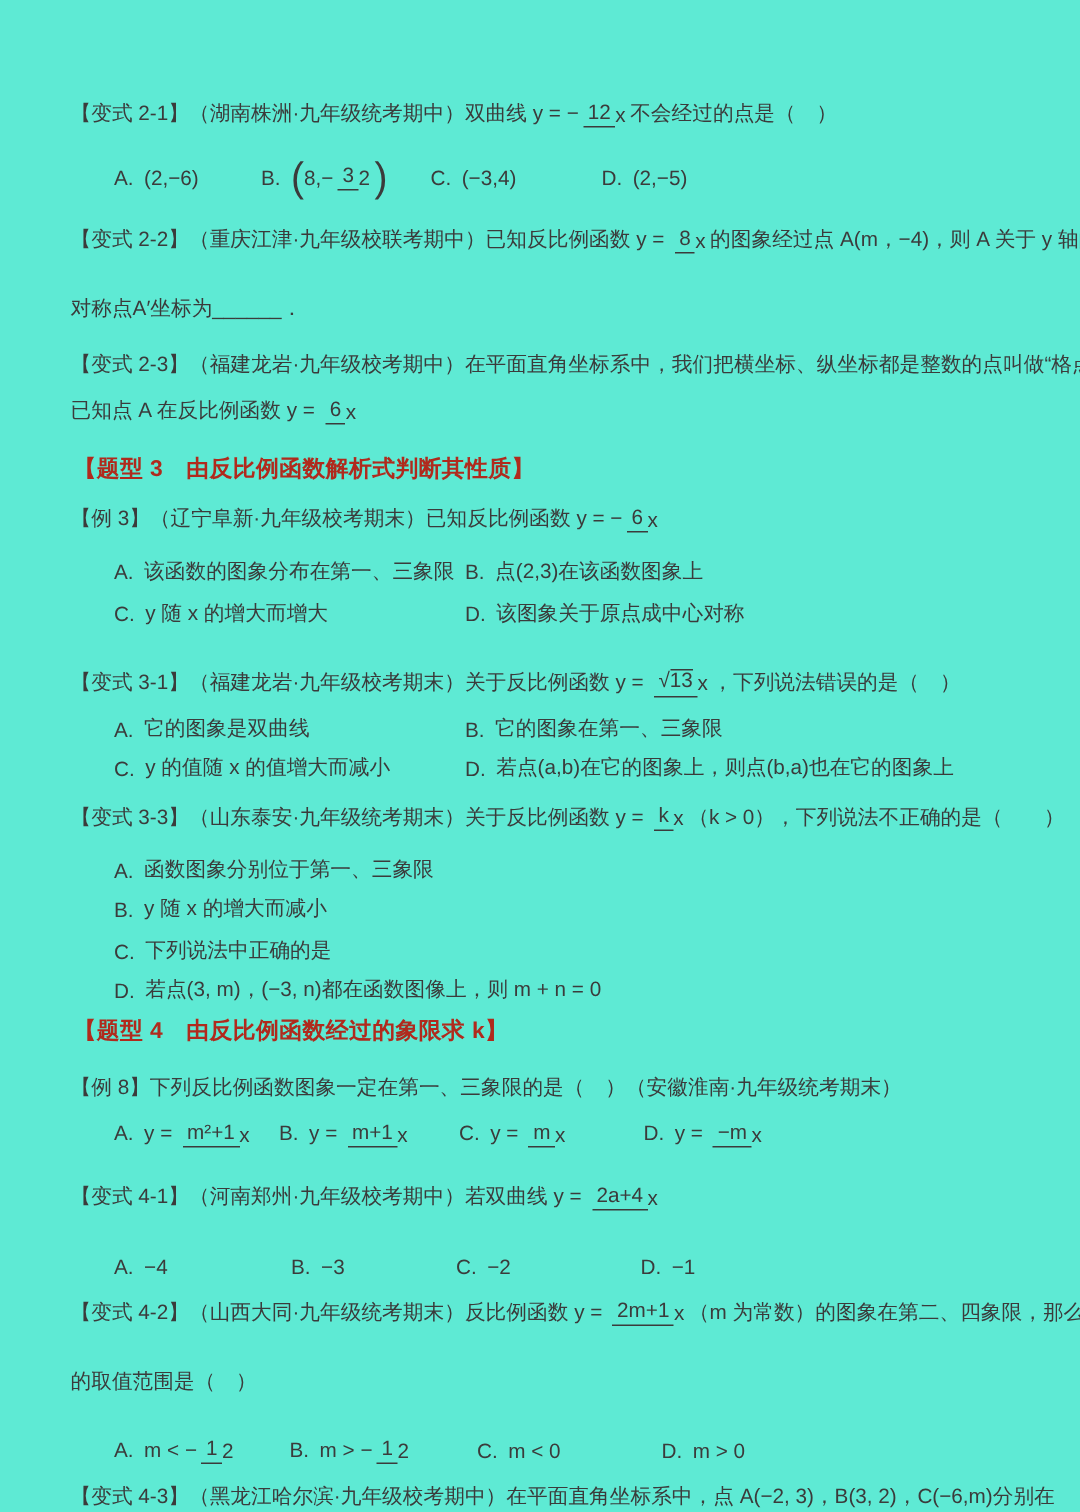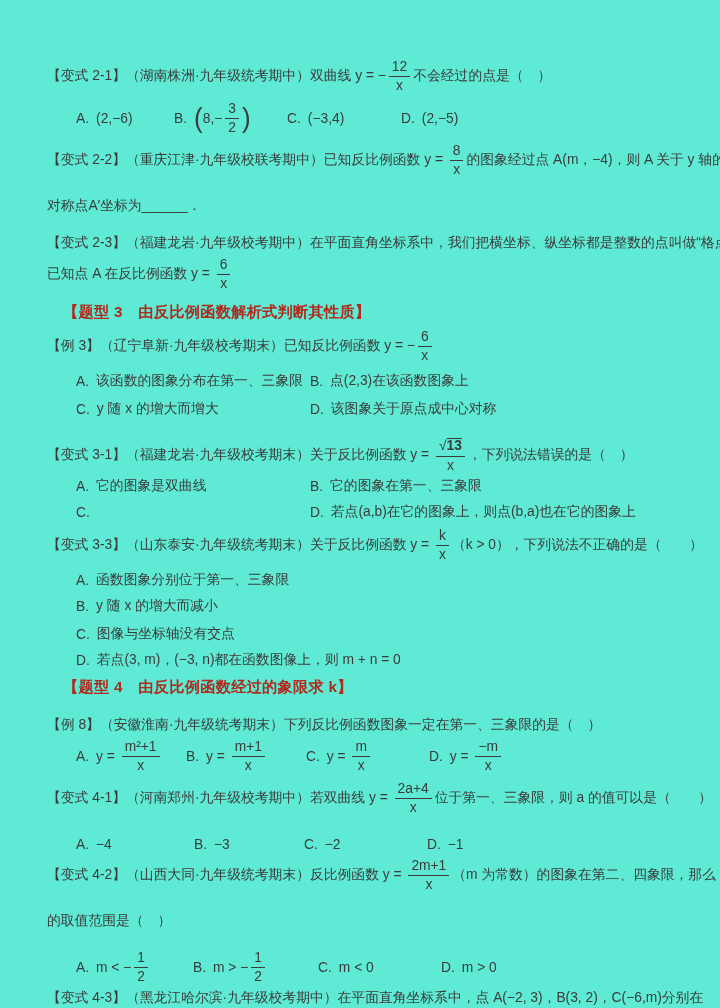--- a/index.html
+++ b/index.html
@@ -25,30 +25,30 @@
   .optcell{display:inline-flex;align-items:center;}
   .okey{margin-right:7px;}
   
   .w1{width:98px;}  .w2{width:113px;} .w3{width:114px;}
   .x1{width:110px;} .x2{width:120px;} .x3{width:123px;}
   .y1{width:118px;} .y2{width:110px;} .y3{width:123px;}
   .z1{width:117px;} .z2{width:125px;} .z3{width:123px;}
   
   .c1{width:234px;}
   
-  .frac{display:inline-flex;flex-direction:column;align-items:center;line-height:1;margin:0 3px;vertical-align:middle;}
+  .frac{display:inline-flex;flex-direction:row;align-items:center;line-height:1;margin:0 3px;vertical-align:middle;}
   .frac .num{display:block;padding:1px 3px 2px;border-bottom:1.4px solid var(--ink);line-height:1.05;}
   .frac .den{display:block;padding-top:2px;line-height:1.05;}
   .numrow{display:inline-flex;align-items:flex-end;padding:1px 3px 2px;border-bottom:1.4px solid var(--ink);}
   .numrow .rad{line-height:1.05;}
-  .numrow .ovl{border-top:1.2px solid var(--ink);padding-top:0;line-height:1.05;font-weight:bold;}
+  .numrow .ovl{border-top:1.2px solid var(--ink);padding-top:0;line-height:1.05;}
   .bp{font-size:26px;font-weight:300;line-height:1;transform:scaleY(1.05);}
   .heading{
     color:var(--red);font-weight:bold;font-size:15.2px;
-    margin-left:16px;letter-spacing:0.3px;min-height:22px;
+    margin-left:2px;letter-spacing:0.3px;min-height:22px;
   }
   
   .mb2{margin-bottom:2px;margin-top:17px;} .mb4{margin-bottom:4px;} .mb6{margin-bottom:6px;}
   .mb8{margin-bottom:8px;} .mb14{margin-bottom:14px;}
 </style>
 </head>
 <body>
 
 <div class="doc">
 
@@ -112,70 +112,69 @@
     <span>（福建龙岩·九年级校考期末）</span>
     <span>关于反比例函数 y = </span>
     <span class="frac"><span class="numrow"><span class="rad">√</span><span class="ovl">13</span></span><span class="den">x</span></span>
     <span>，下列说法错误的是（　）</span>
   </div>
   <div class="line opts mb6">
     <span class="optcell c1"><span class="okey">A.</span><span>它的图象是双曲线</span></span>
     <span class="optcell"><span class="okey">B.</span><span>它的图象在第一、三象限</span></span>
   </div>
   <div class="line opts mb4">
-    <span class="optcell c1"><span class="okey">C.</span></span>
+    <span class="optcell c1"><span class="okey">C.</span><span>y 的值随 x 的值增大而减小</span></span>
     <span class="optcell"><span class="okey">D.</span><span>若点(a,b)在它的图象上，则点(b,a)也在它的图象上</span></span>
   </div>
 
   <div class="line fline mb6">
     <span>【变式 3-3】</span>
     <span>（山东泰安·九年级统考期末）</span>
     <span>关于反比例函数 y = </span>
     <span class="frac"><span class="num">k</span><span class="den">x</span></span>
     <span>（k &gt; 0），下列说法不正确的是（　　）</span>
   </div>
   <div class="line opts mb6">
     <span class="okey">A.</span>
       <span>函数图象分别位于第一、三象限</span>
   </div>
   <div class="line opts mb8">
     <span class="okey">B.</span>
       <span>y 随 x 的增大而减小</span>
   </div>
   <div class="line opts mb6">
     <span class="okey">C.</span>
-      <span>图像与坐标轴没有交点</span>
+      <span>下列说法中正确的是</span>
   </div>
   <div class="line opts mb6">
     <span class="okey">D.</span>
       <span>若点(3, m)，(−3, n)都在函数图像上，则 m + n = 0</span>
   </div>
 
   <div class="line heading mb14">
     <span>【题型 4　由反比例函数经过的象限求 k】</span>
   </div>
 
   <div class="line mb2">
     <span>【例 8】</span>
+    <span>下列反比例函数图象一定在第一、三象限的是（　）</span>
     <span>（安徽淮南·九年级统考期末）</span>
-    <span>下列反比例函数图象一定在第一、三象限的是（　）</span>
   </div>
   <div class="line fline opts mb4">
     <span class="optcell x1"><span class="okey">A.</span><span>y = </span><span class="frac"><span class="num">m²+1</span><span class="den">x</span></span></span>
     <span class="optcell x2"><span class="okey">B.</span><span>y = </span><span class="frac"><span class="num">m+1</span><span class="den">x</span></span></span>
     <span class="optcell x3"><span class="okey">C.</span><span>y = </span><span class="frac"><span class="num">m</span><span class="den">x</span></span></span>
     <span class="optcell"><span class="okey">D.</span><span>y = </span><span class="frac"><span class="num">−m</span><span class="den">x</span></span></span>
   </div>
 
   <div class="line fline mb4">
     <span>【变式 4-1】</span>
     <span>（河南郑州·九年级校考期中）</span>
     <span>若双曲线 y = </span>
     <span class="frac"><span class="num">2a+4</span><span class="den">x</span></span>
-    <span>位于第一、三象限，则 a 的值可以是（　　）</span>
   </div>
   <div class="line opts mb2">
     <span class="optcell y1"><span class="okey">A.</span><span>−4</span></span>
     <span class="optcell y2"><span class="okey">B.</span><span>−3</span></span>
     <span class="optcell y3"><span class="okey">C.</span><span>−2</span></span>
     <span class="optcell"><span class="okey">D.</span><span>−1</span></span>
   </div>
 
   <div class="line fline">
     <span>【变式 4-2】</span>

